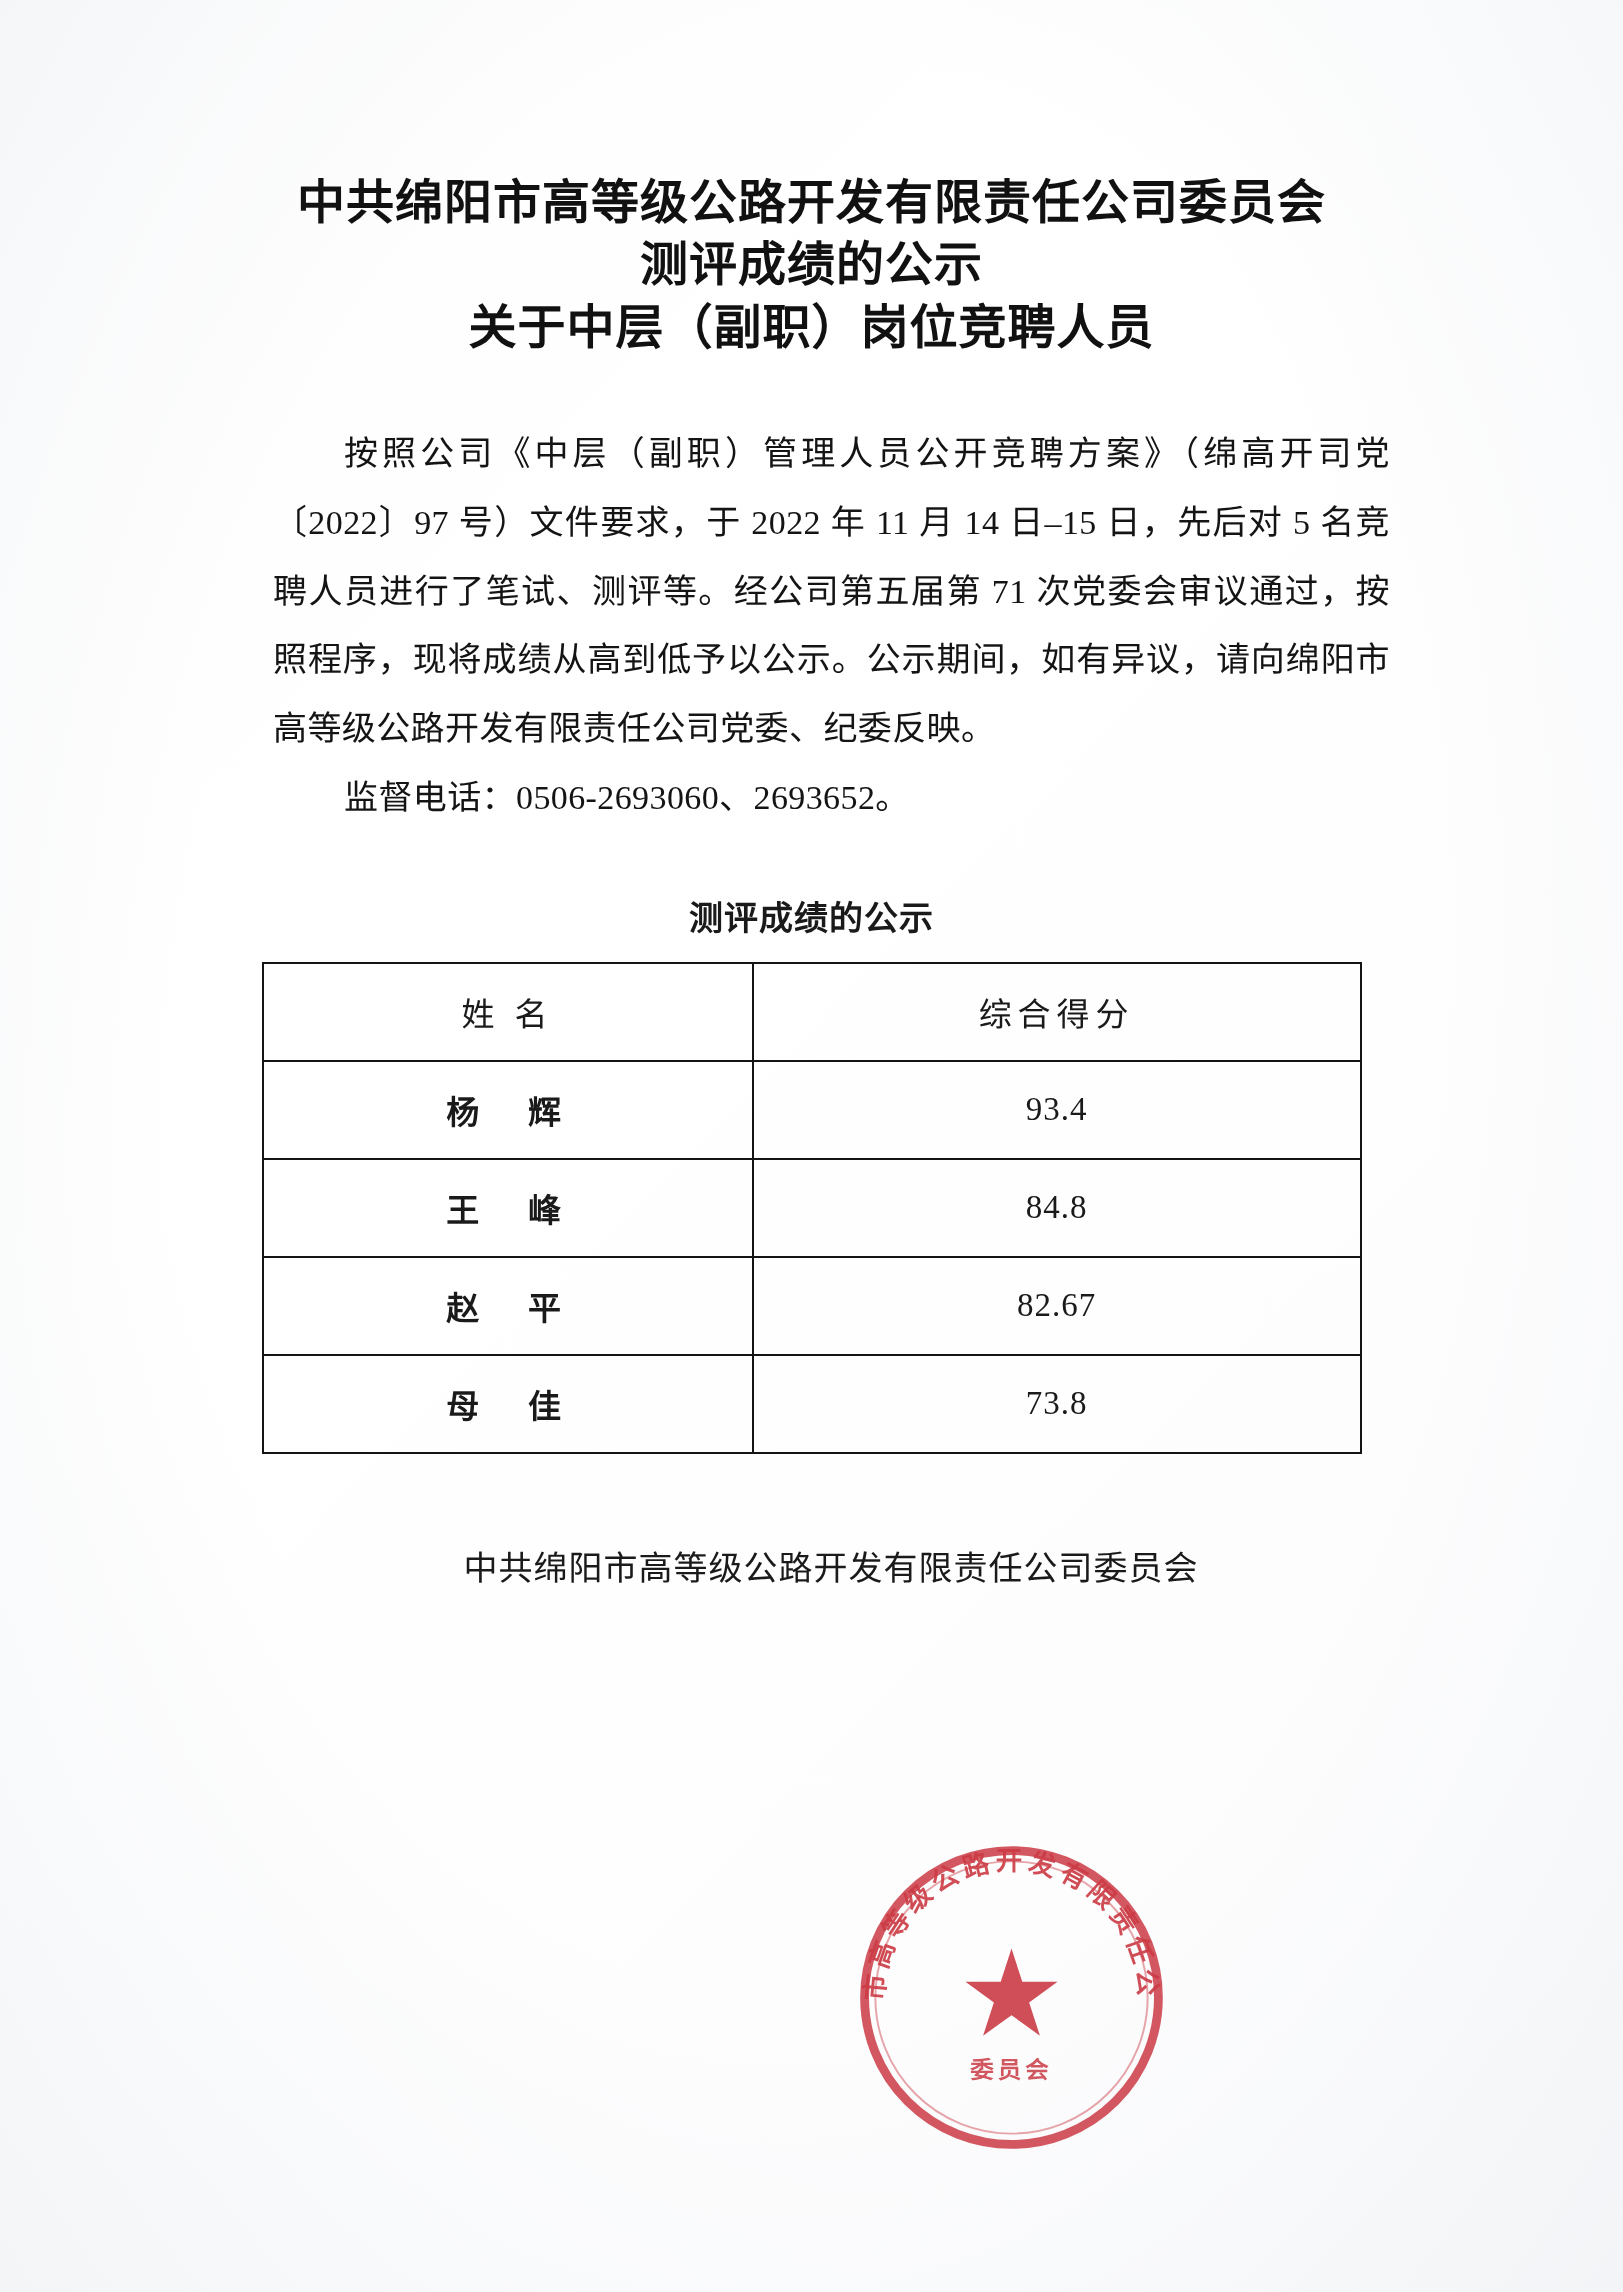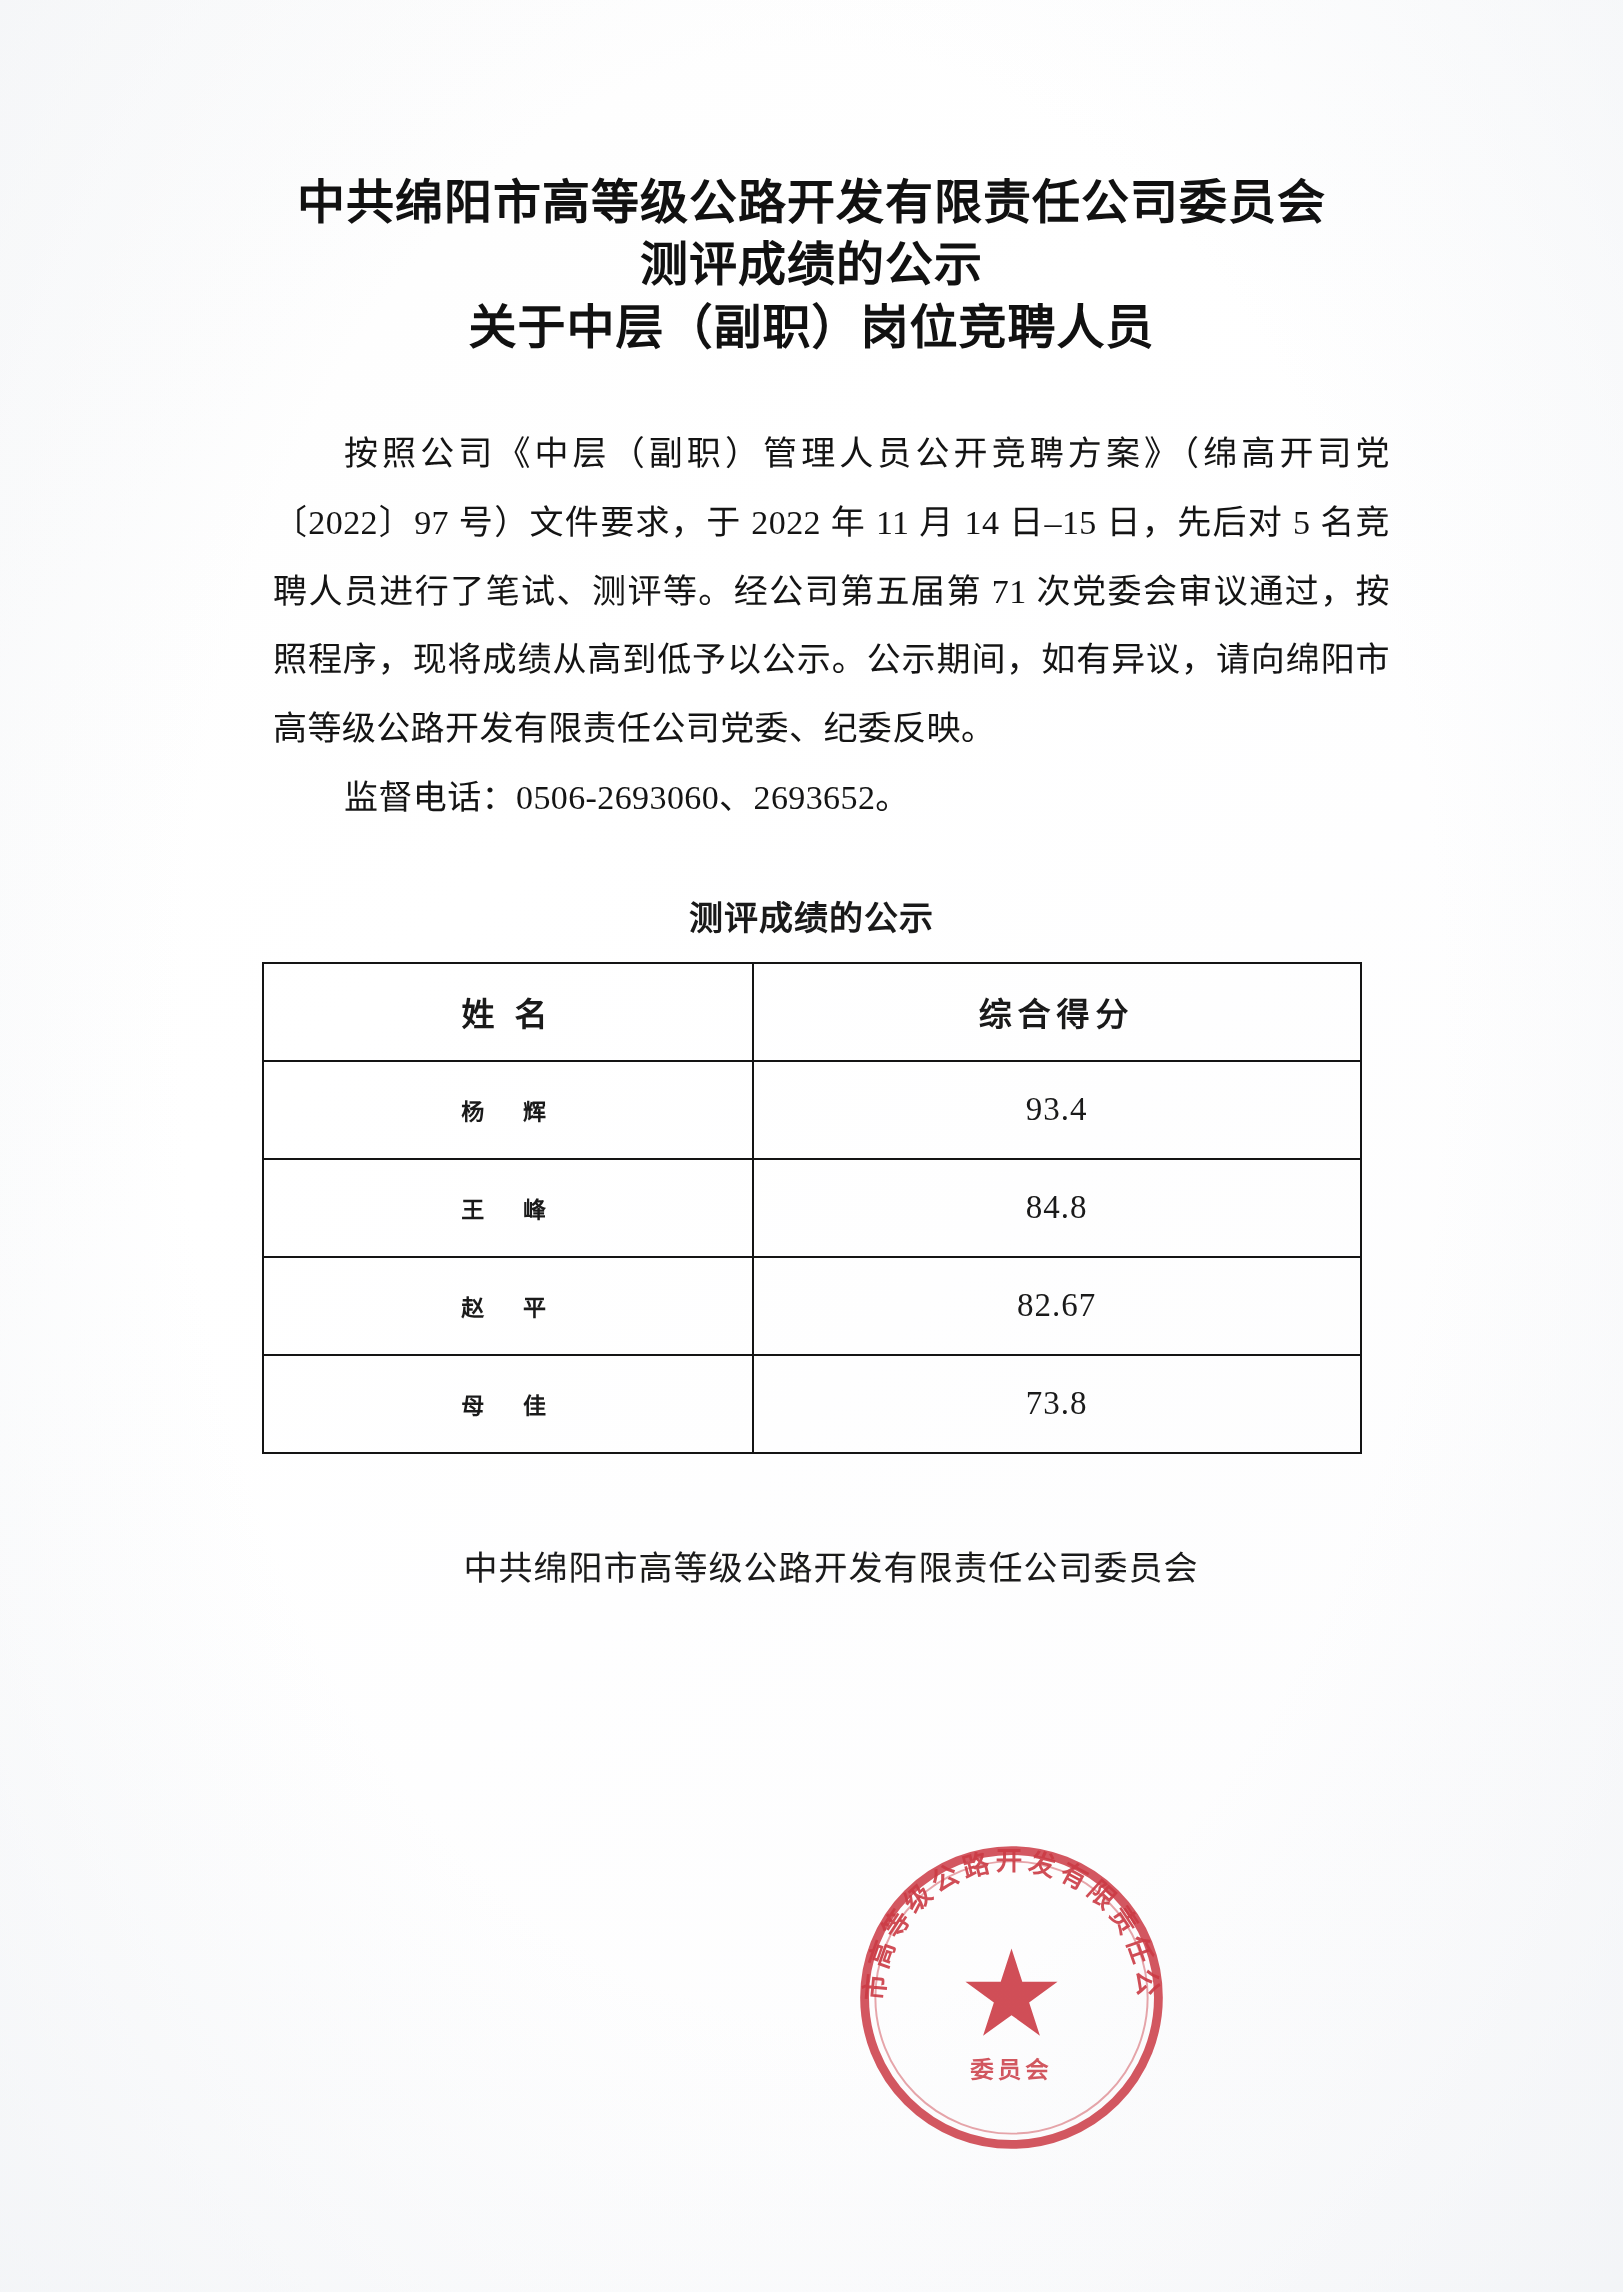--- a/index.html
+++ b/index.html
@@ -81,27 +81,27 @@
     table-layout: fixed;
   }
   table.scores td, table.scores th {
     border: 2px solid #141414;
     height: 94px;
     text-align: center;
     vertical-align: middle;
     font-size: 33px;
   }
   table.scores th {
-    font-weight: bold;
+    font-weight: normal;
     letter-spacing: 5.9px;
   }
   table.scores td.name {
     font-weight: bold;
     letter-spacing: 7.8px;
-    font-size: 23px;
+    font-size: 33px;
   }
   table.scores td.score {
     font-family: "Liberation Serif", "DejaVu Serif", serif;
     letter-spacing: 1px;
   }
   col.c1 { width: 490px; }
   col.c2 { width: 608px; }
 
   .sign-block {
     margin-top: 84px;

